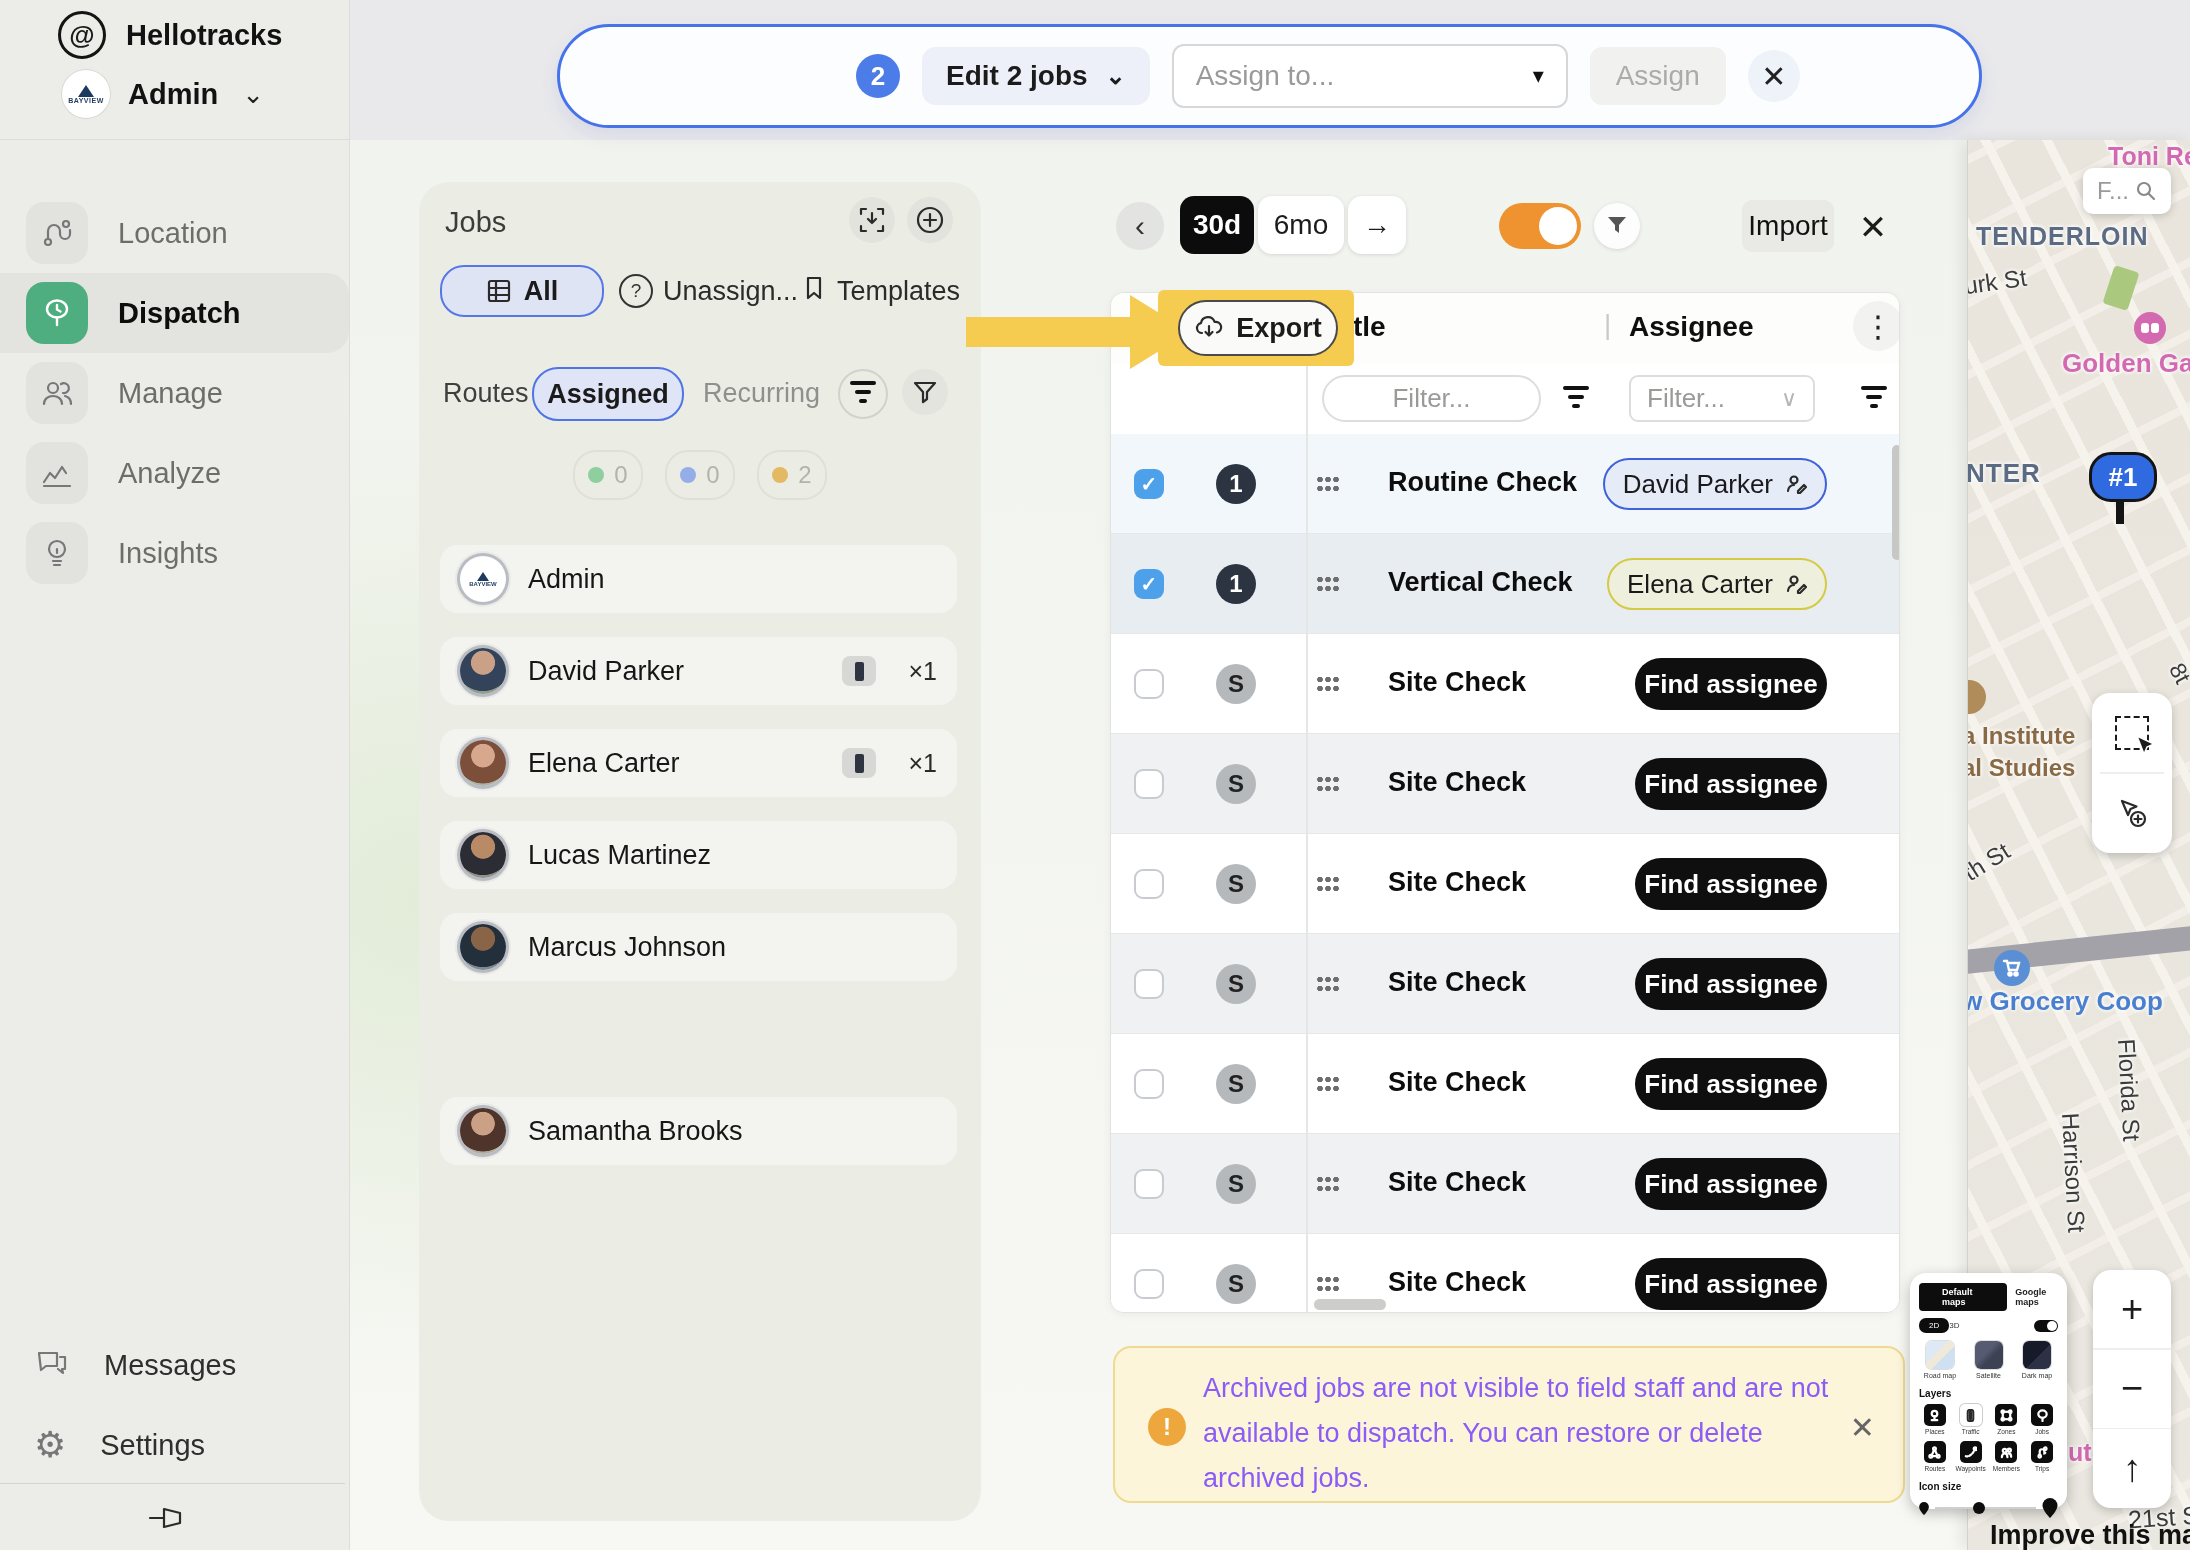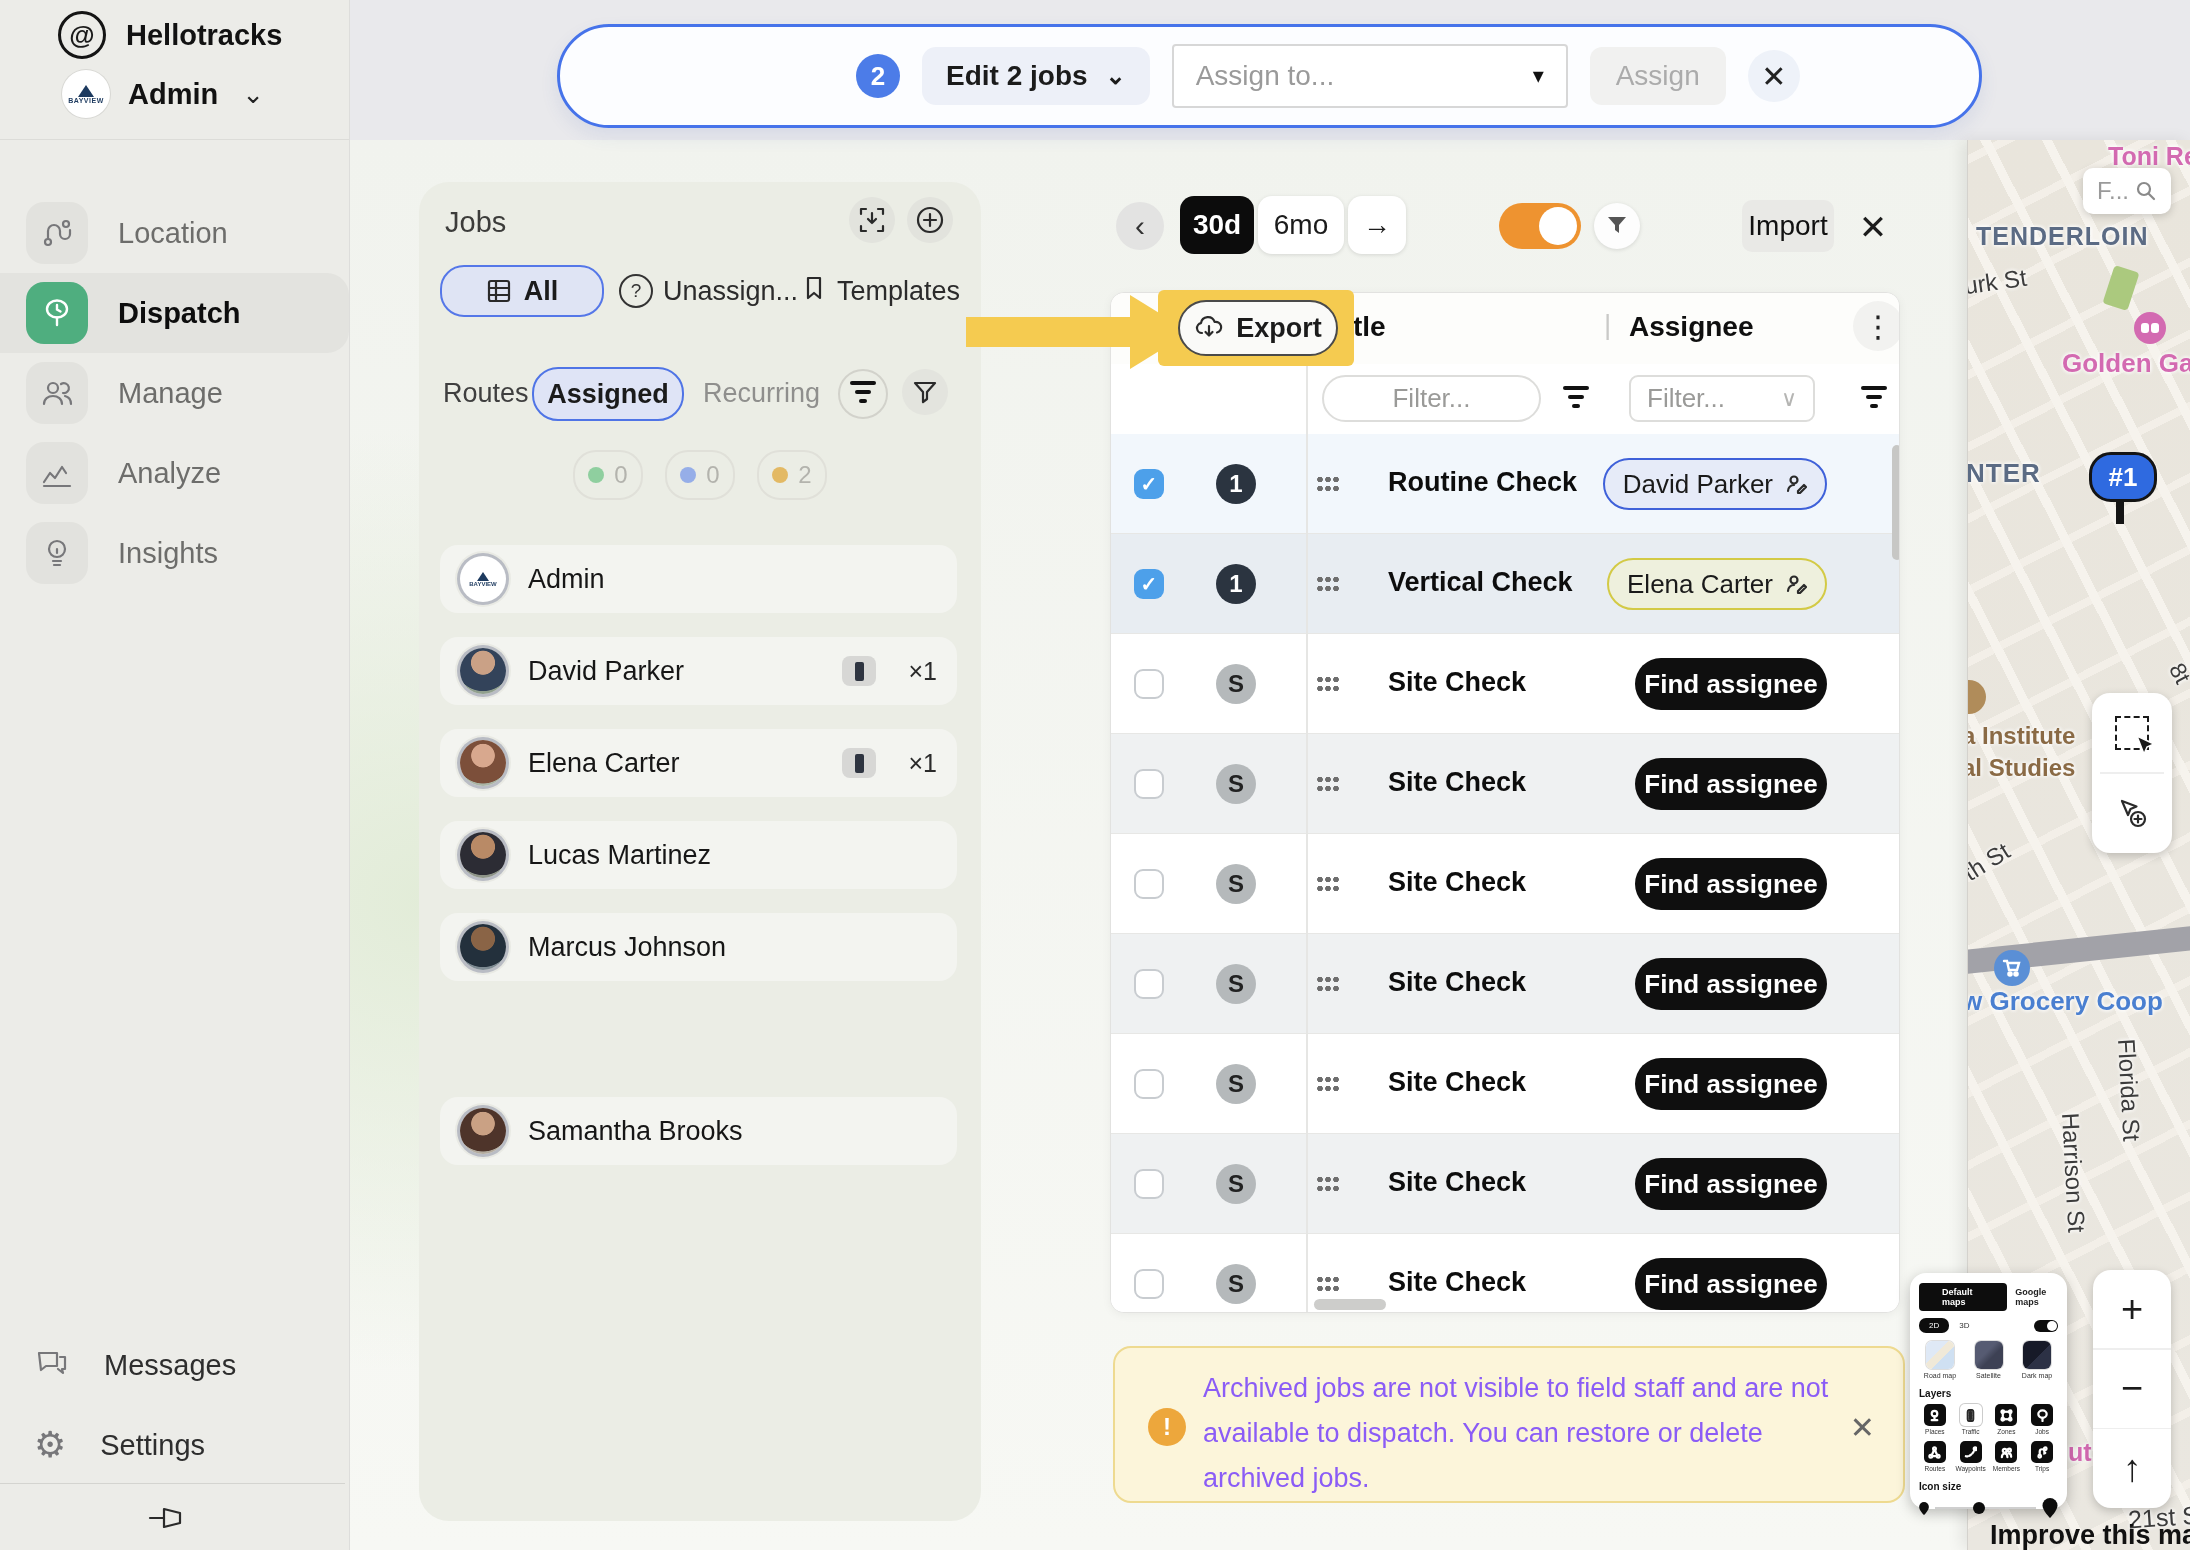--- a/index.html
+++ b/index.html
@@ -39,21 +39,21 @@
   #sb-div2{left:0;top:1483px;width:345px;height:1px;background:#d4d4d0;}
   svg.oicon{stroke:#77777a;fill:none;stroke-width:2.2;stroke-linecap:round;stroke-linejoin:round;}
   svg.wicon{stroke:#fff;fill:none;stroke-width:2.4;stroke-linecap:round;}
   svg.kicon{stroke:#2a2a2a;fill:none;stroke-width:2.2;stroke-linecap:round;stroke-linejoin:round;}
 
   
   #bulkbar{left:557px;top:24px;width:1425px;height:104px;background:#fcfdff;border:3px solid #4673ea;
            border-radius:54px;box-shadow:0 8px 18px rgba(60,90,180,.10);display:flex;align-items:center;padding-left:296px;box-sizing:border-box;gap:22px;}
   .bb-badge{width:44px;height:44px;border-radius:50%;background:#4c7ce8;color:#fff;font-size:26px;font-weight:600;}
   .bb-edit{height:58px;padding:0 24px;border-radius:14px;background:#edf0f8;font-size:28px;font-weight:600;gap:18px;}
-  .bb-select{width:396px;height:64px;border:2px solid #d7d7d7;border-radius:4px;background:#fff;
+  .bb-select{width:396px;height:64px;border:2px solid #d7d7d7;border-radius:12px;background:#fff;
              display:flex;align-items:center;justify-content:space-between;padding:16px 22px;box-sizing:border-box;}
   .bb-select .ph{color:#9a9a9a;font-size:28px;}
   .bb-assign{height:58px;padding:0 26px;border-radius:12px;background:#f1f1f0;color:#ababab;font-size:28px;}
   .bb-x{width:52px;height:52px;border-radius:50%;background:#eef2f9;font-size:30px;color:#222;}
 
   
   #jobspanel{left:419px;top:182px;width:562px;height:1339px;background:#ebede5;border-radius:30px;}
   .jp-title{left:26px;top:24px;font-size:29px;color:#3c3c3a;}
   .jp-ic{width:46px;height:46px;border-radius:50%;background:#e2e3dd;}
   .tab-all{left:21px;top:83px;width:160px;height:48px;border-radius:24px;background:#dfe4f4;border:2.5px solid #5577e8;gap:12px;font-size:27px;font-weight:700;}
@@ -164,21 +164,21 @@
   #improve{position:absolute;left:22px;top:1380px;font-size:27px;font-weight:700;color:#111;z-index:7;white-space:nowrap;}
   #st21{position:absolute;left:160px;top:1363px;font-size:25px;color:#3c3c3c;transform:rotate(-4deg);z-index:5;}
   .greenpatch{position:absolute;background:#abc97e;border-radius:4px;}
 
   
   #mwidget{left:1910px;top:1273px;width:157px;height:236px;background:#fff;border-radius:16px;
            box-shadow:0 4px 14px rgba(0,0,0,.25);z-index:40;padding:10px 9px;box-sizing:border-box;}
   .mw-tabs{display:flex;align-items:center;gap:8px;justify-content:center;}
   .mw-tab-on{background:#0d0d0d;color:#fff;font-size:9px;font-weight:700;padding:4px 23px;border-radius:4px;}
   .mw-tab-off{font-size:9px;color:#222;font-weight:600;}
-  .mw-modes{display:flex;align-items:center;gap:10px;margin-top:7px;}
+  .mw-modes{display:flex;align-items:center;margin-top:7px;}
   .mw-2d{background:#0d0d0d;color:#fff;font-size:8px;padding:3px 10px;border-radius:7px;}
   .mw-3d{font-size:8px;color:#333;}
   .mw-tog{margin-left:auto;width:24px;height:12px;border-radius:6px;background:#0d0d0d;position:relative;}
   .mw-tog i{position:absolute;right:1px;top:1px;width:10px;height:10px;border-radius:50%;background:#fff;}
   .mw-thumbs{display:flex;justify-content:space-between;margin-top:8px;}
   .mw-th{width:42px;text-align:center;}
   .mw-th .sq{width:28px;height:28px;border-radius:6px;margin:0 auto;box-shadow:0 0 0 1px #ddd;}
   .sq-road{background:linear-gradient(135deg,#dfe9f6 40%,#f0e9d8 40% 60%,#cfe0f2 60%);}
   .sq-sat{background:linear-gradient(135deg,#565b72 40%,#3d4154 60%);}
   .sq-dark{background:linear-gradient(135deg,#171a28 55%,#2c3145 55%);}

